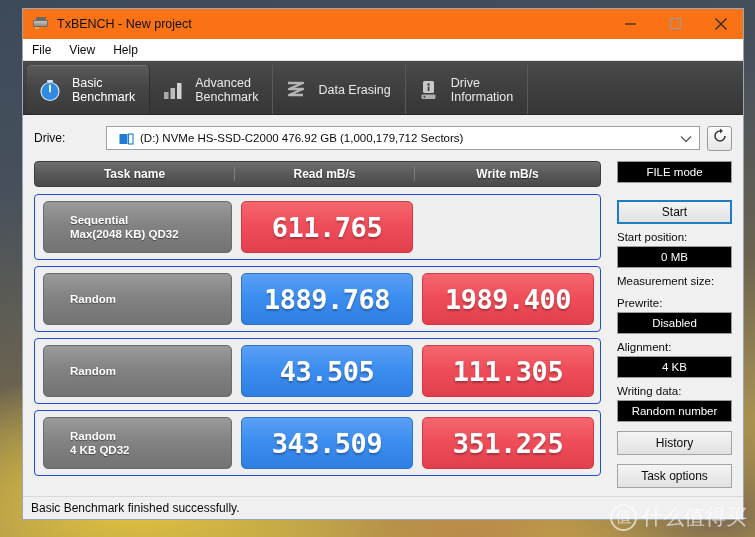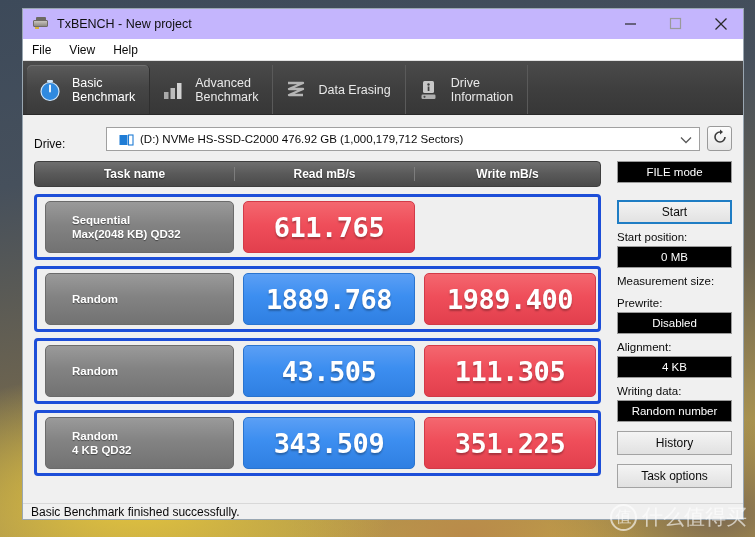--- a/index.html
+++ b/index.html
@@ -23,21 +23,21 @@
     left: 22px; top: 8px;
     width: 722px; height: 512px;
     background: #f0f0f0;
     border: 1px solid #9aa7b2;
     display: flex; flex-direction: column;
   }
 
   
   #titlebar {
     height: 30px;
-    background: #c4b5fd;
+    background: #f97316;
     display: flex; align-items: center;
     flex: 0 0 auto;
     position: relative;
   }
   #app-icon {
     width: 18px; height: 16px;
     margin-left: 9px; margin-right: 7px;
     position: relative; flex: 0 0 auto;
   }
   #app-icon .ic-body {
@@ -113,21 +113,21 @@
   #body-area {
     flex: 1 1 auto;
     background: #f0f0f0;
     position: relative;
     padding: 10px 11px 0 11px;
     display: flex; flex-direction: column;
   }
 
   
   #drive-row {
-    display: flex; align-items: flex-end;
+    display: flex; align-items: center;
     height: 26px; flex: 0 0 auto;
     margin-bottom: 10px;
   }
   #drive-label { font-size: 12px; color: #0a0a0a; width: 72px; }
   #drive-select {
     flex: 1 1 auto; height: 24px;
     background: #ffffff;
     border: 1px solid #a0a0a0;
     display: flex; align-items: center;
     padding: 0 12px;
@@ -170,21 +170,21 @@
     text-shadow: 0 1px 1px rgba(0,0,0,.55);
   }
   .th.taskname { width: 200px; border-right: 1px solid #7d7d7d; }
   .th.read { width: 180px; border-right: 1px solid #7d7d7d; }
   .th.write { flex: 1 1 auto; }
 
   
   .row {
     height: 66px;
     background: #efefef;
-    border: 3px solid #1d4ed8;
+    border: 1px solid #1d4ed8;
     border-radius: 4px;
     display: flex; align-items: center;
     padding: 0 8px;
     margin-bottom: 6px;
     flex: 0 0 auto;
   }
   .task-box {
     width: 189px; height: 52px;
     background: linear-gradient(180deg,#9a9a9a 0%, #838383 45%, #727272 100%);
     border: 1px solid #6b6b6b;
@@ -248,21 +248,21 @@
     height: 24px; margin-top: 9px;
     background: linear-gradient(180deg,#f4f4f4 0%, #e1e1e1 100%);
     border: 1px solid #a3a3a3;
     display: flex; align-items: center; justify-content: center;
     flex: 0 0 auto;
   }
   .ctl-btn span { font-size: 12px; color: #0a0a0a; }
 
   
   #statusbar {
-    height: 16px; flex: 0 0 auto;
+    height: 23px; flex: 0 0 auto;
     background: #f0f0f0;
     border-top: 1px solid #d8d8d8;
     display: flex; align-items: center;
     padding-left: 8px;
   }
   #status-text { font-size: 12px; color: #0a0a0a; }
 
   
   #watermark {
     position: absolute;

